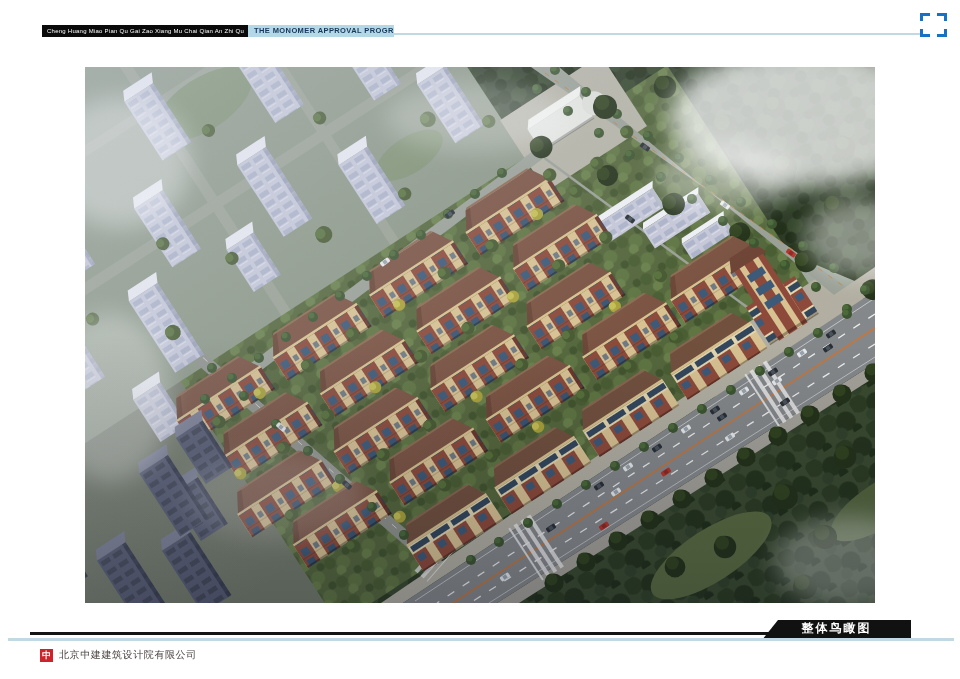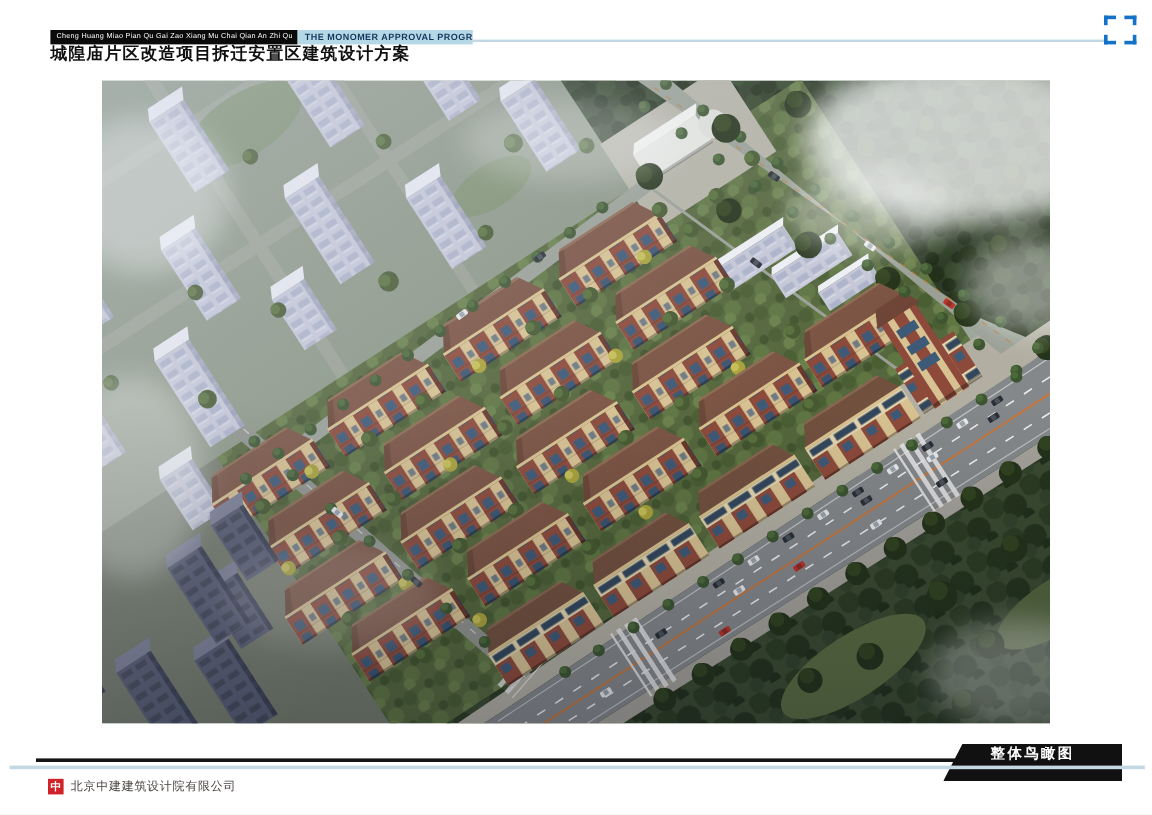--- a/index.html
+++ b/index.html
@@ -19,21 +19,21 @@
   .fsicon span{position:absolute;width:10px;height:8px;border:3px solid #1473c8;box-sizing:border-box;}
   .fsicon .tl{left:0;top:0;border-right:none;border-bottom:none;}
   .fsicon .tr{right:0;top:0;border-left:none;border-bottom:none;}
   .fsicon .bl{left:0;bottom:0;border-right:none;border-top:none;}
   .fsicon .br{right:0;bottom:0;border-left:none;border-top:none;}
   
   .render{position:absolute;left:85px;top:67px;width:790px;height:536px;overflow:hidden;}
   .render svg{display:block;width:790px;height:536px;}
   
   .rule-black{position:absolute;left:30px;top:632px;width:790px;height:3px;background:#141414;}
-  .caption{position:absolute;left:786px;top:620px;width:149px;height:31px;background:#111111;
+  .caption{position:absolute;left:762px;top:620px;width:149px;height:20px;background:#111111;
            clip-path:polygon(16px 0,100% 0,100% 100%,0 100%);color:#ffffff;font-weight:bold;
            font-size:12px;line-height:16px;text-align:center;letter-spacing:2px;}
   .rule-blue{position:absolute;left:8px;top:638px;width:946px;height:3px;background:#c2d8e2;}
   .company{position:absolute;left:40px;top:648px;height:14px;display:flex;align-items:center;}
   .logo{display:inline-block;width:13px;height:13px;background:#cf2229;color:#ffffff;
         font-size:9px;line-height:13px;text-align:center;font-weight:bold;}
   .logo i{font-style:normal;}
   .cname{margin-left:6px;font-size:10px;color:#4a4340;letter-spacing:.6px;}
 </style>
 </head>
@@ -43,21 +43,20 @@
 
   <div class="pinyin">Cheng Huang Miao Pian Qu Gai Zao Xiang Mu Chai Qian An Zhi Qu</div>
   <div class="program">THE MONOMER APPROVAL PROGRAM</div>
   <div class="hrule"></div>
   <div class="fsicon">
     <span class="tl"></span>
     <span class="tr"></span>
     <span class="bl"></span>
     <span class="br"></span>
   </div>
-  <h1 class="title">城隍庙片区改造项目拆迁安置区建筑设计方案</h1>
 
   <div class="render">
   <svg viewBox="0 0 790 536" preserveAspectRatio="none">
     <defs>
       <linearGradient id="bg" x1="0" y1="0" x2="1" y2="1">
         <stop offset="0" stop-color="#a9b3ab"></stop>
             <stop offset="1" stop-color="#97a093"></stop>
       </linearGradient>
       <linearGradient id="ovTL" x1="0" y1="0" x2=".6" y2=".6">
         <stop offset="0" stop-color="#d2dae8" stop-opacity=".38"></stop>

